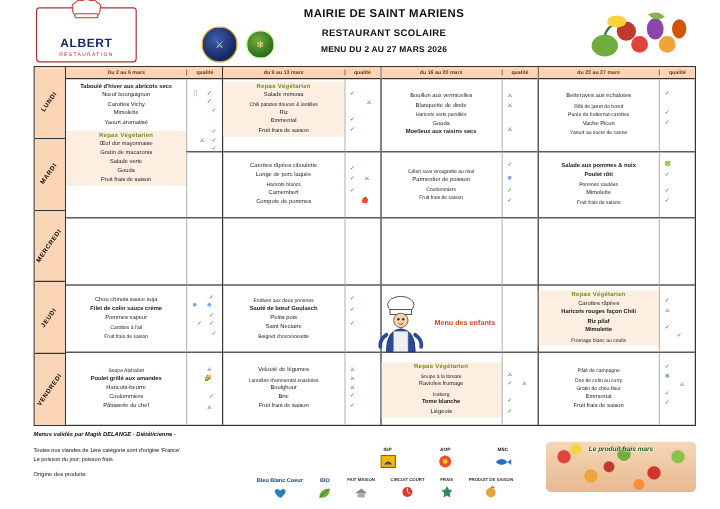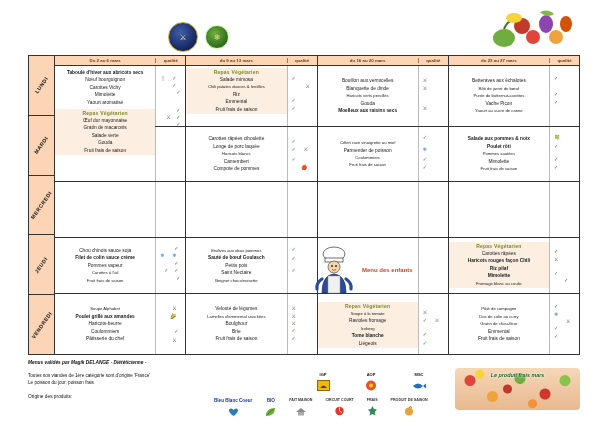--- a/index.html
+++ b/index.html
@@ -147,28 +147,41 @@
     position: absolute; left: 0; right: 0; top: 4px; text-align: center;
     font-size: 5.4px; font-weight: bold; font-style: italic; color: #1a5c1a;
     text-shadow: 0 0 2px #fff, 0 0 2px #fff;
   }
 </style>
 </head>
 <body>
 
 <div class="page">
 
+  <div class="logo-albert">
+    <svg class="chef-hat" viewBox="0 0 60 38">
+      <path d="M8 30 Q2 26 4 18 Q0 10 9 7 Q13 0 22 3 Q30 -2 38 3 Q47 0 51 7 Q60 10 56 18 Q58 26 52 30 Z" fill="#ffffff" stroke="#c0392b" stroke-width="2"></path>
+      <rect x="8" y="28" width="44" height="8" rx="2" fill="#ffffff" stroke="#c0392b" stroke-width="2"></rect>
+    </svg>
+    <div class="lname">ALBERT</div>
+    <div class="lsub">RESTAURATION</div>
+  </div>
 
   <div class="crest crest-1">
     <span class="crest-inner">⚔</span>
   </div>
   <div class="crest crest-2">
     <span class="crest-inner">❄</span>
   </div>
 
+  <div class="header-titles">
+    <div class="title-main">MAIRIE DE SAINT MARIENS</div>
+    <div class="title-sub">RESTAURANT SCOLAIRE</div>
+    <div class="title-dates">MENU DU 2 AU 27 MARS 2026</div>
+  </div>
 
   <svg class="veggie-cluster" viewBox="0 0 92 50">
     <ellipse cx="16" cy="34" rx="11" ry="9" fill="#6fae3e"></ellipse>
     <path d="M16 25 q3 -7 7 -8" stroke="#3f7a22" stroke-width="2" fill="none"></path>
     <circle cx="34" cy="22" r="8" fill="#c0392b"></circle>
     <circle cx="45" cy="33" r="7" fill="#e0453a"></circle>
     <ellipse cx="58" cy="20" rx="7" ry="9" fill="#8e44ad"></ellipse>
     <circle cx="68" cy="33" r="7" fill="#f0a33a"></circle>
     <ellipse cx="78" cy="20" rx="6" ry="8" fill="#d35400"></ellipse>
     <ellipse cx="26" cy="14" rx="8" ry="5" fill="#f7d23a"></ellipse>

